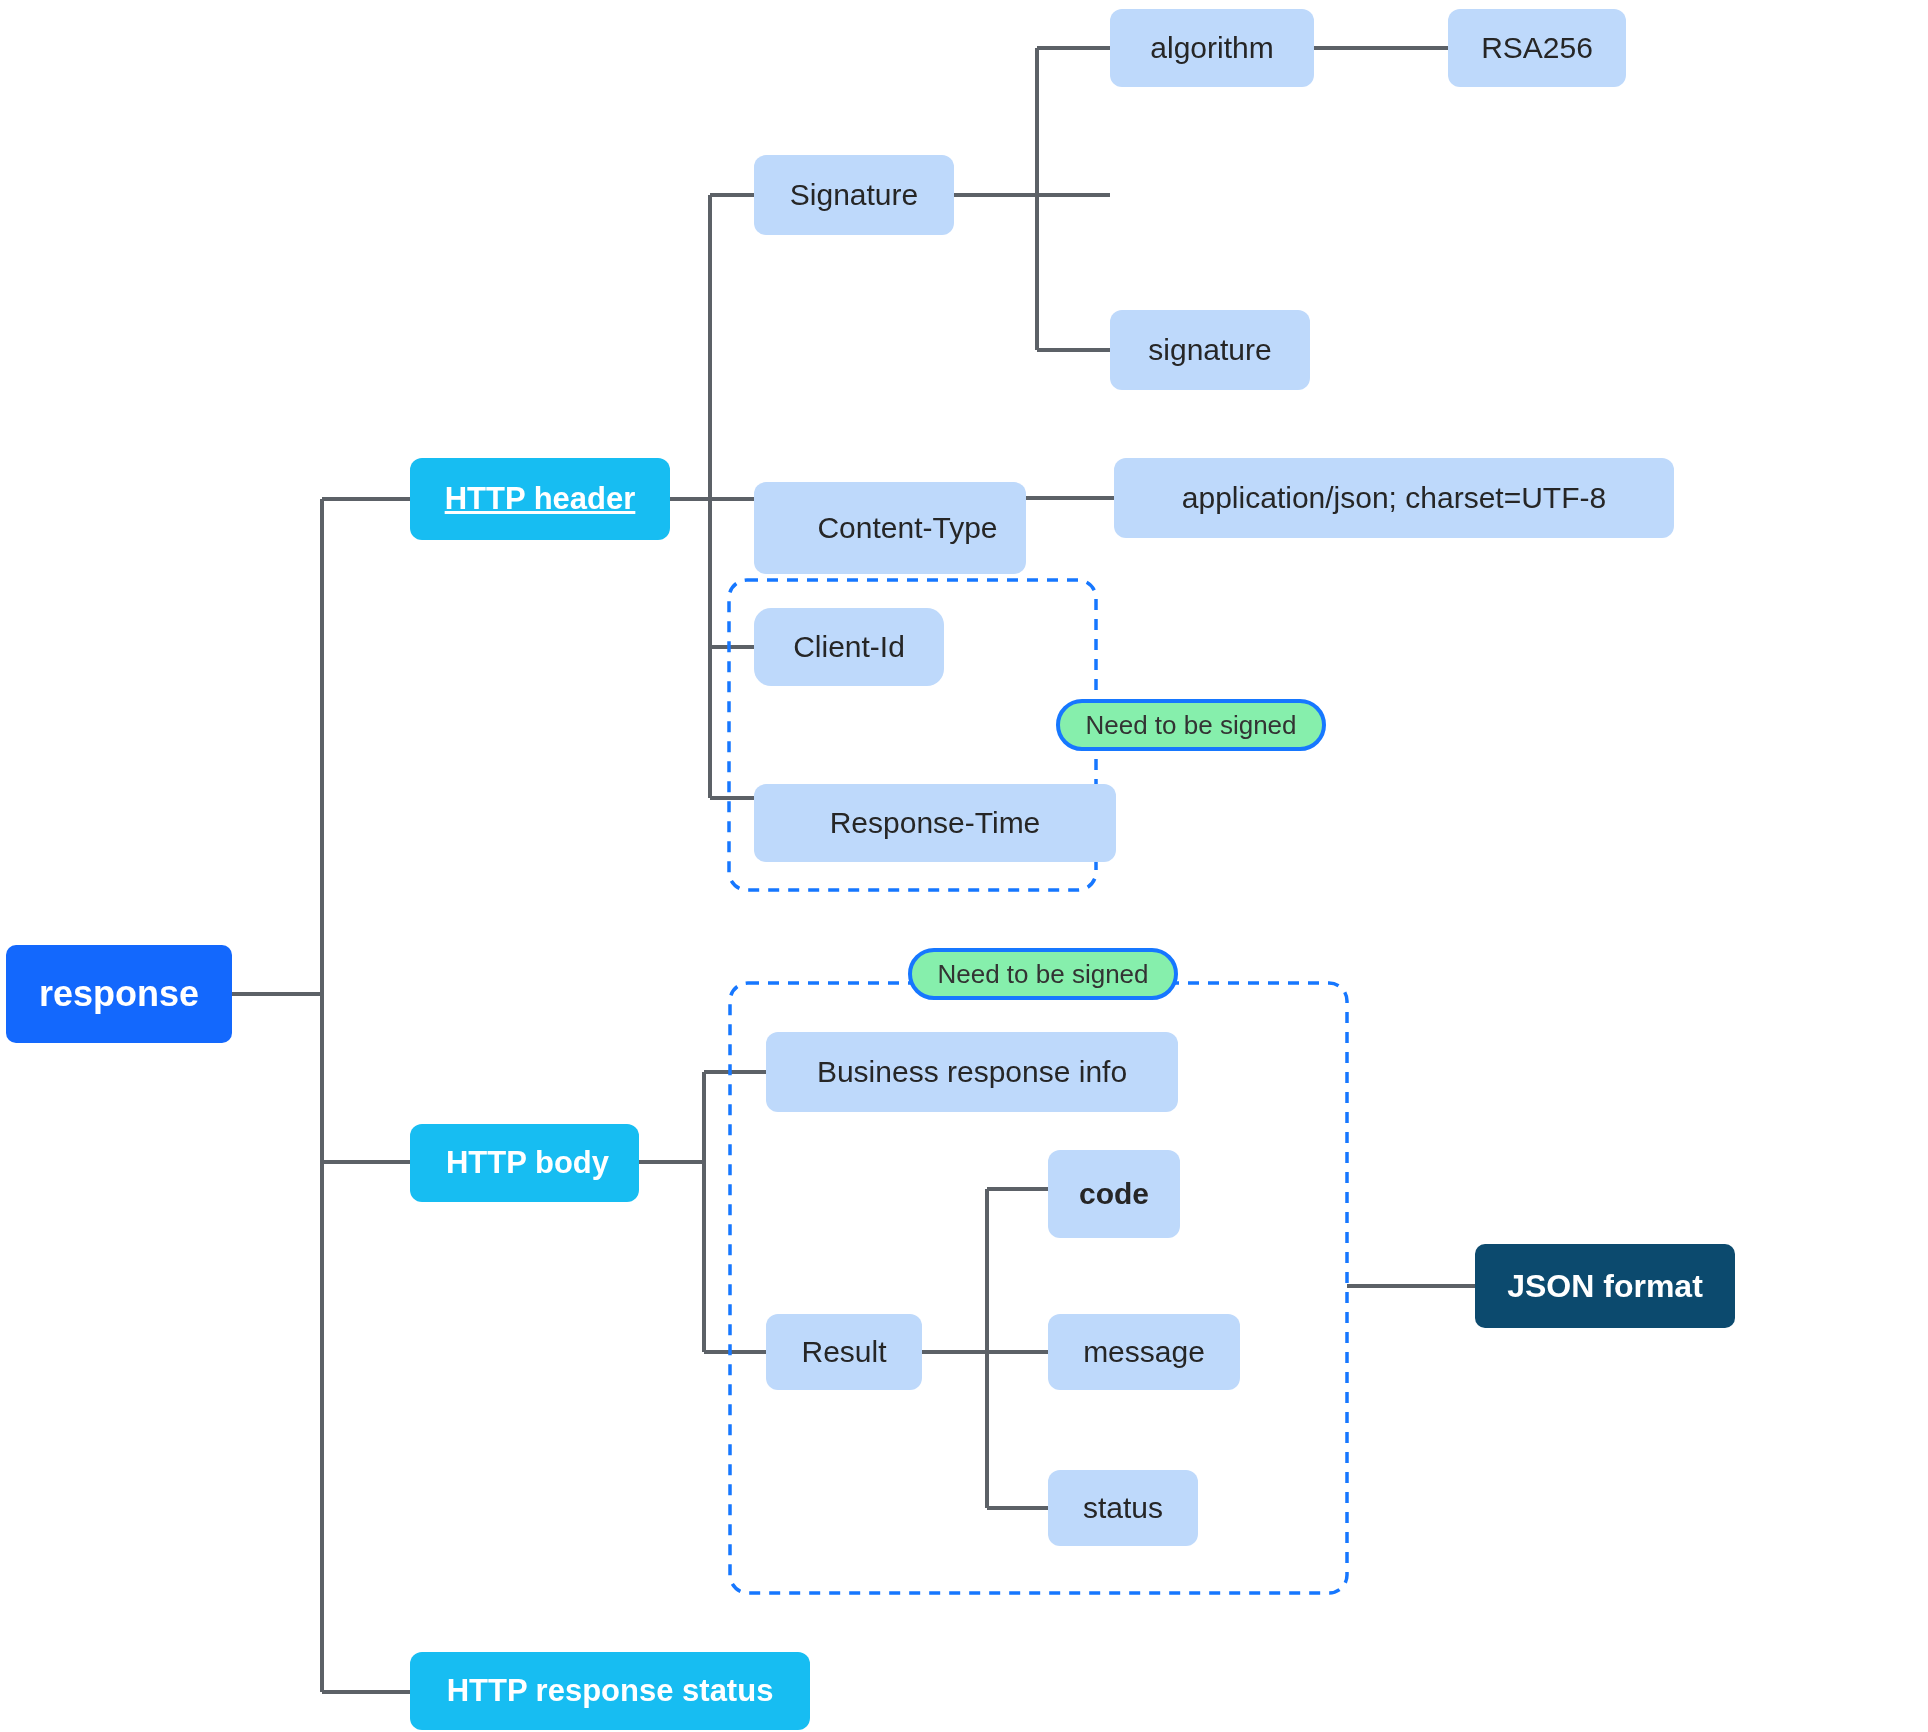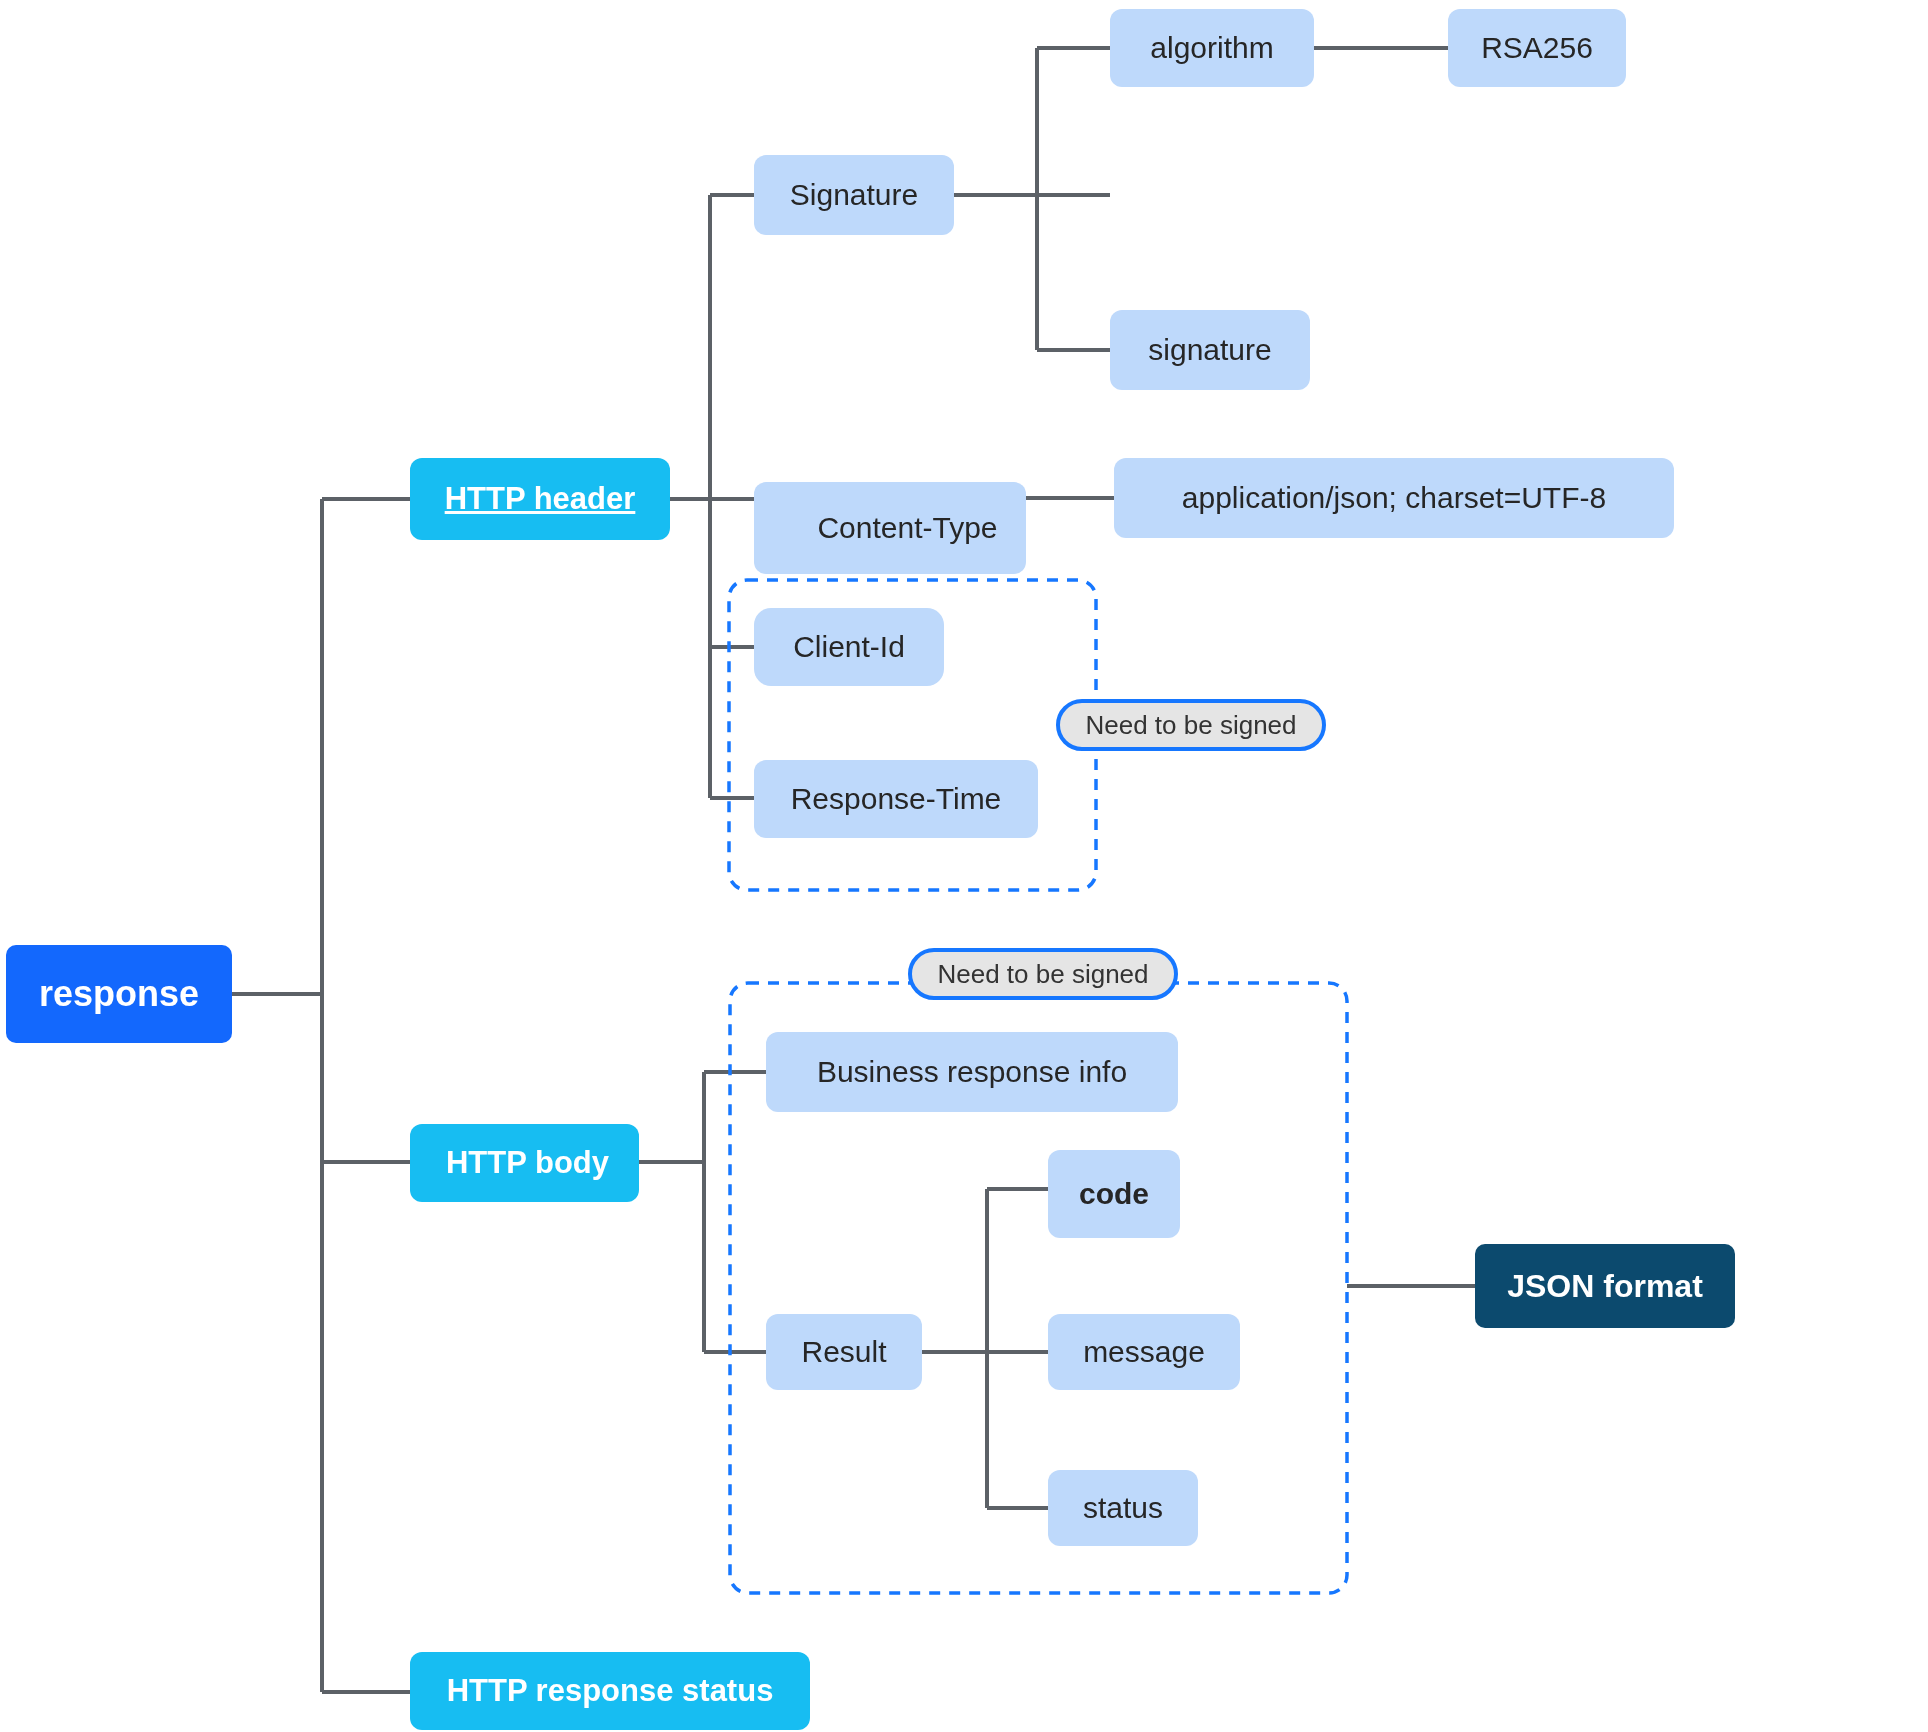--- a/index.html
+++ b/index.html
@@ -48,21 +48,21 @@
     font-weight: bold;
     font-size: 32px;
     border-radius: 10px;
   }
   .badge {
     position: absolute;
     display: flex;
     align-items: center;
     justify-content: center;
     box-sizing: border-box;
-    background: #e5e5e5;
+    background: #86efac;
     border: 4px solid #1677ff;
     border-radius: 28px;
     color: #333333;
     font-size: 26px;
     z-index: 3;
     white-space: nowrap;
   }
 </style>
 </head>
 <body>
@@ -122,21 +122,21 @@
 
 
   <div class="node node-child" style="left:1110px; top:310px; width:200px; height:80px;">signature</div>
 
   <div class="node node-child" style="left:754px; top:482px; width:272px; height:92px;padding-left:35px;">Content-Type</div>
 
   <div class="node node-child" style="left:1114px; top:458px; width:560px; height:80px;">application/json; charset=UTF-8</div>
 
   <div class="node node-child" style="left:754px; top:608px; width:190px; height:78px;border-radius:17px;">Client-Id</div>
 
-  <div class="node node-child" style="left:754px; top:760px; width:284px; height:78px;text-align:center;">Response-Time</div>
+  <div class="node node-child" style="left:754px; top:784px; width:362px; height:78px;text-align:center;">Response-Time</div>
 
   <div class="badge" style="left:1056px; top:699px; width:270px; height:52px;">Need to be signed</div>
 
   <div class="badge" style="left:908px; top:948px; width:270px; height:52px;">Need to be signed</div>
 
   <div class="node node-child" style="left:766px; top:1032px; width:412px; height:80px;">Business response info</div>
 
   <div class="node node-child" style="left:766px; top:1314px; width:156px; height:76px;">Result</div>
 
   <div class="node node-child" style="left:1048px; top:1150px; width:132px; height:88px;font-weight:bold;">code</div>

